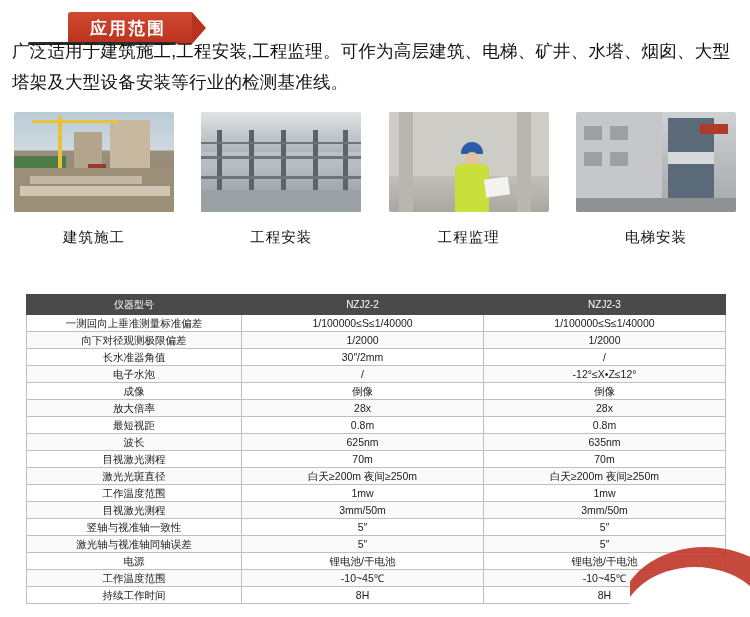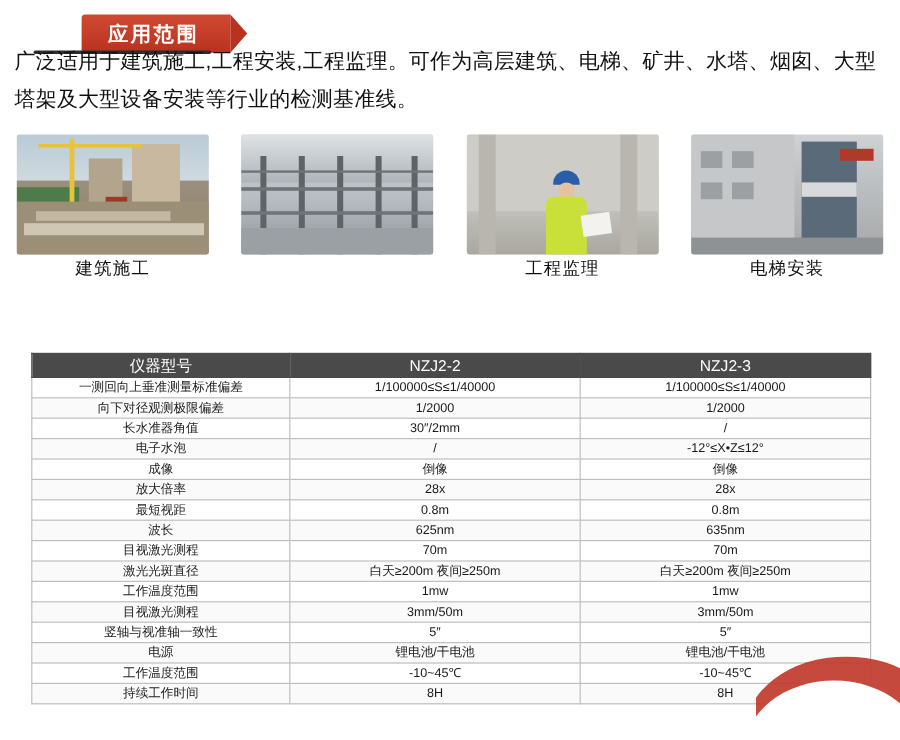--- a/index.html
+++ b/index.html
@@ -67,21 +67,21 @@
     justify-content: space-between;
   }
   .photo-cell { width: 160px; }
   .photo {
     width: 160px; height: 100px;
     border-radius: 2px;
     overflow: hidden;
     position: relative;
   }
   .photo-caption {
-    margin-top: 2px;
+    margin-top: 16px;
     text-align: center;
     font-size: 14.5px;
     color: #111111;
     letter-spacing: 1px;
   }
 
   
   .ph1 { background: linear-gradient(180deg,#b9cbd6 0%, #cfd9de 38%, #9a8e7d 39%, #8e7f6c 100%); }
   .ph1 .sky-build { position:absolute; left:96px; top:8px; width:40px; height:52px; background:#c7b89f; }
   .ph1 .sky-build2 { position:absolute; left:60px; top:20px; width:28px; height:40px; background:#b3a58d; }
@@ -149,21 +149,21 @@
     border: 1px solid #bfbfbf;
     text-align: center;
     height: 17px;
     padding: 0 2px;
     font-weight: normal;
     line-height: 15px;
   }
   .spec thead th {
     background: #4a4a4a;
     color: #ffffff;
-    font-size: 13px;
+    font-size: 10px;
     height: 20px;
     border-color: #4a4a4a;
   }
   .spec col.c1 { width: 160px; }
   .spec col.c2 { width: 180px; }
   .spec col.c3 { width: 180px; }
   .spec tbody td:first-child { }
   .spec tbody tr:nth-child(odd) td { background: #ffffff; }
   .spec tbody tr:nth-child(even) td { background: #fafafa; }
 
@@ -227,20 +227,21 @@
         <div class="col" style="left:16px;"></div>
         <div class="col" style="left:48px;"></div>
         <div class="col" style="left:80px;"></div>
         <div class="col" style="left:112px;"></div>
         <div class="col" style="left:142px;"></div>
         <div class="beam" style="left:0; top:44px; width:160px; height:3px;"></div>
         <div class="beam" style="left:0; top:64px; width:160px; height:3px;"></div>
         <div class="beam" style="left:0; top:30px; width:160px; height:2px;"></div>
         <div class="floor"></div>
       </div>
+      <div class="photo-caption">工程安装</div>
     </div>
 
     <div class="photo-cell">
       <div class="photo ph3">
         <div class="wall"></div>
         <div class="pillar" style="left:10px;"></div>
         <div class="pillar" style="left:128px;"></div>
         <div class="helmet"></div>
         <div class="head"></div>
         <div class="vest"></div>
@@ -346,20 +347,25 @@
           <td>目视激光测程</td>
           <td>3mm/50m</td>
           <td>3mm/50m</td>
         </tr>
         <tr>
           <td>竖轴与视准轴一致性</td>
           <td>5″</td>
           <td>5″</td>
         </tr>
         <tr>
+          <td>激光轴与视准轴同轴误差</td>
+          <td>5″</td>
+          <td>5″</td>
+        </tr>
+        <tr>
           <td>电源</td>
           <td>锂电池/干电池</td>
           <td>锂电池/干电池</td>
         </tr>
         <tr>
           <td>工作温度范围</td>
           <td>-10~45℃</td>
           <td>-10~45℃</td>
         </tr>
         <tr>

